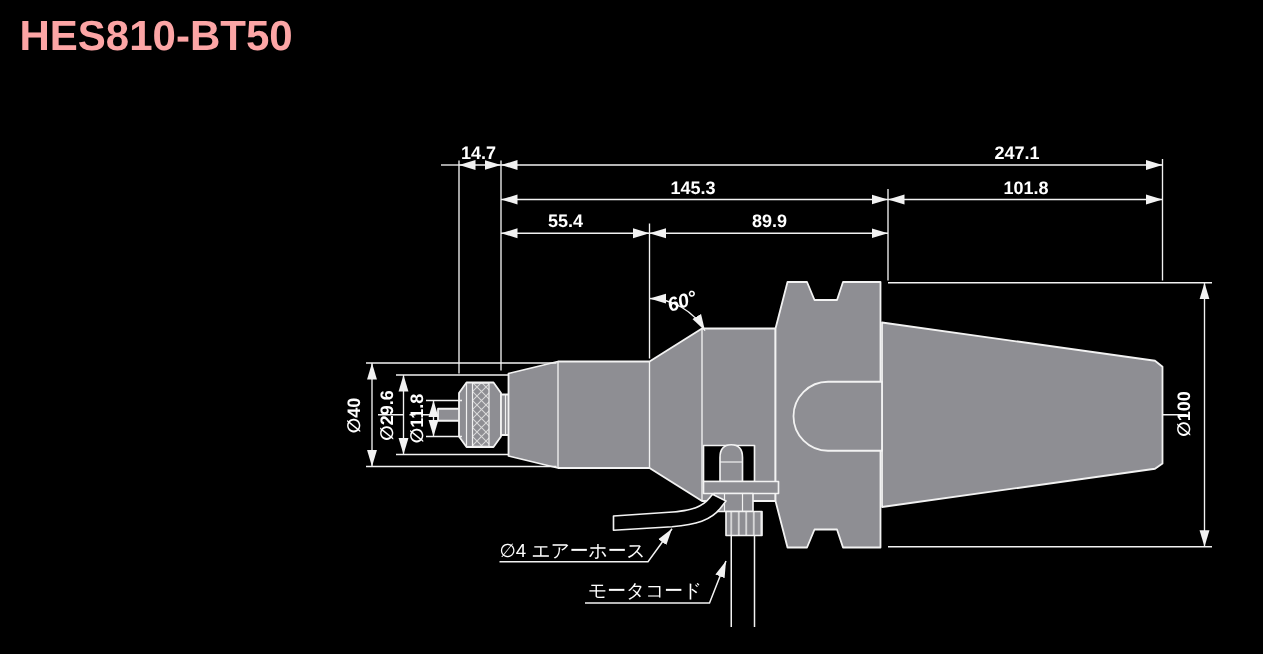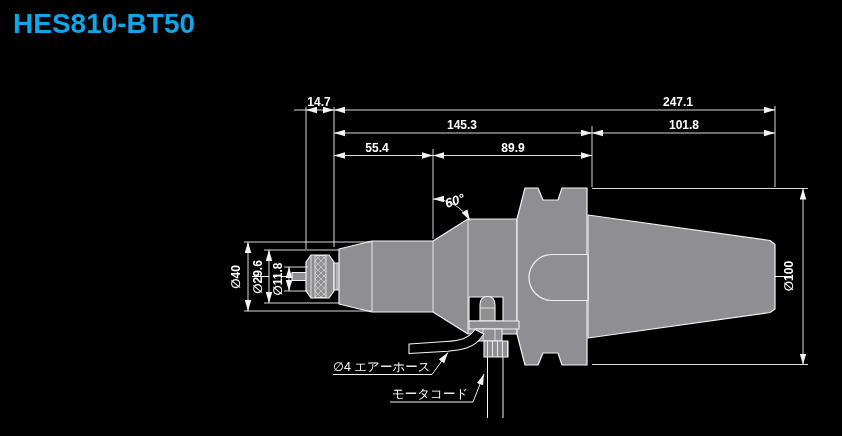--- a/index.html
+++ b/index.html
@@ -1,18 +1,18 @@
 <!DOCTYPE html>
 <html><head>
 <meta charset="utf-8">
 <style>
   html,body{margin:0;padding:0;background:#000;}
   .stage{position:relative;width:842px;height:436px;background:#000;overflow:hidden;
          font-family:"Liberation Sans","DejaVu Sans",sans-serif;}
-  .title{position:absolute;left:13px;top:8px;margin:0;color:#0ea5e9;
+  .title{position:absolute;left:13px;top:8px;margin:0;color:#fca5a5;
          font-size:28px;font-weight:bold;letter-spacing:0px;}
   svg{position:absolute;left:0;top:0;}
   svg text{fill:#fff;font-family:"Liberation Sans","DejaVu Sans",sans-serif;}
   .dimtxt{font-size:12px;font-weight:bold;}
   .diatxt{font-size:12px;font-weight:bold;}
   .jptxt{font-size:12.5px;font-weight:normal;}
   .angtxt{font-size:13px;font-weight:bold;font-style:italic;}
 </style>
 </head>
 <body>

